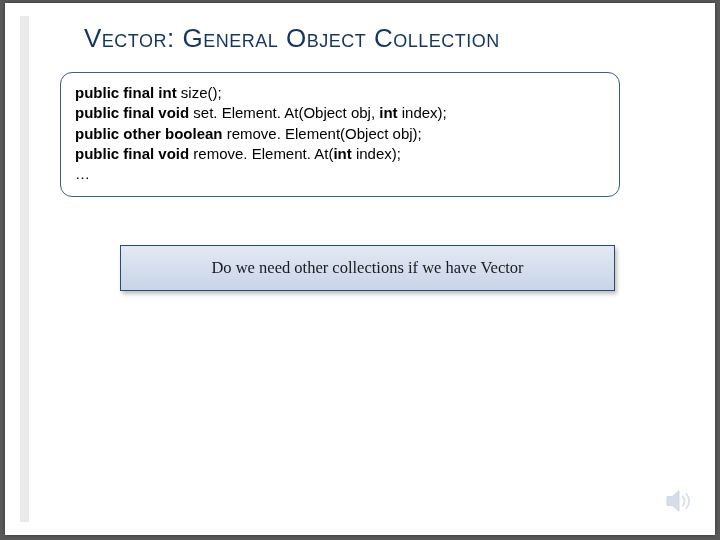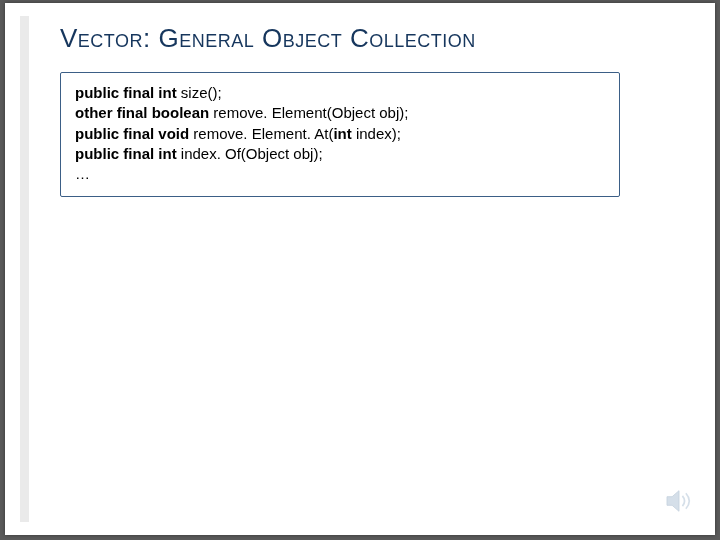--- a/index.html
+++ b/index.html
@@ -27,24 +27,25 @@
     left: 55px; right: 25px; top: 20px; bottom: 15px;
   }
   .title {
     font-family: "Arial", sans-serif;
     font-size: 26px;
     letter-spacing: 0.5px;
     color: #16365d;
     font-weight: 400;
     font-variant: small-caps;
     margin-bottom: 18px;
+    margin-left: 24px;
   }
   .code-box {
     border: 1.5px solid #3b5e86;
-    border-radius: 2px;
+    border-radius: 12px;
     padding: 10px 5px 12px 14px;
     background: #fff;
     width: 560px;
     margin-bottom: 48px;
   }
   .code-line {
     font-family: Arial, Helvetica, sans-serif;
     font-size: 15px;
     line-height: 1.35;
     white-space: pre;
@@ -79,28 +80,29 @@
 <div class="slide">
   <div class="left-rail"></div>
 
   <div class="content">
 
     <h1 class="title">Vector: General Object Collection</h1>
 
     <div class="code-box">
       <div id="code-lines">
           <div class="code-line"><b>public final int </b>size();</div>
-          <div class="code-line"><b>other final boolean </b>remove. Element(Object obj);</div>
+          <div class="code-line"><b>public final void </b>set. Element. At(Object obj, <b>int</b> index);</div>
+          <div class="code-line"><b>public other boolean </b>remove. Element(Object obj);</div>
           <div class="code-line"><b>public final void </b>remove. Element. At(<b>int</b> index);</div>
-          <div class="code-line"><b>public final int </b>index. Of(Object obj);</div>
         </div>
       <div class="code-line">…</div>
     </div>
 
     <div class="callout-stack">
+      <div class="callout">Do we need other collections if we have Vector</div>
     </div>
 
   </div>
 
   <svg class="speaker" viewBox="0 0 32 28">
     <path d="M2 9 h6 l8 -7 v24 l-8 -7 h-6 z" fill="#8aa6c1" stroke="#5b7ea3" stroke-width="1"></path>
     <path d="M20 8 q5 6 0 12" fill="none" stroke="#8aa6c1" stroke-width="2"></path>
     <path d="M24 5 q8 9 0 18" fill="none" stroke="#8aa6c1" stroke-width="2"></path>
   </svg>
 </div>

